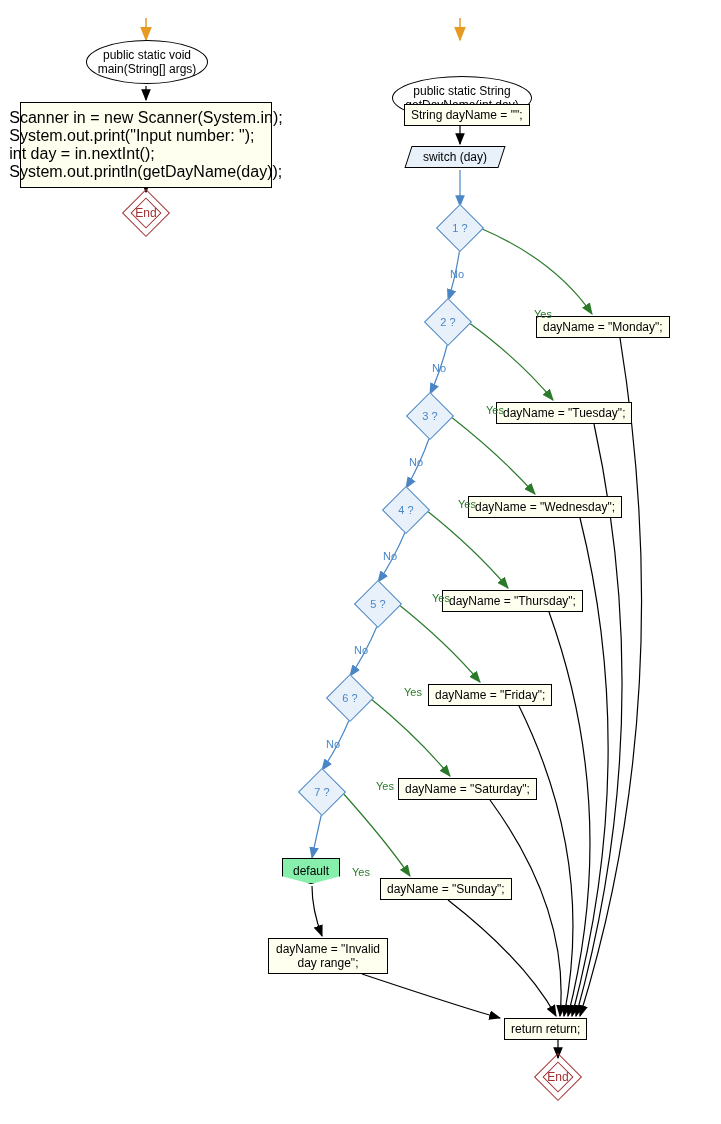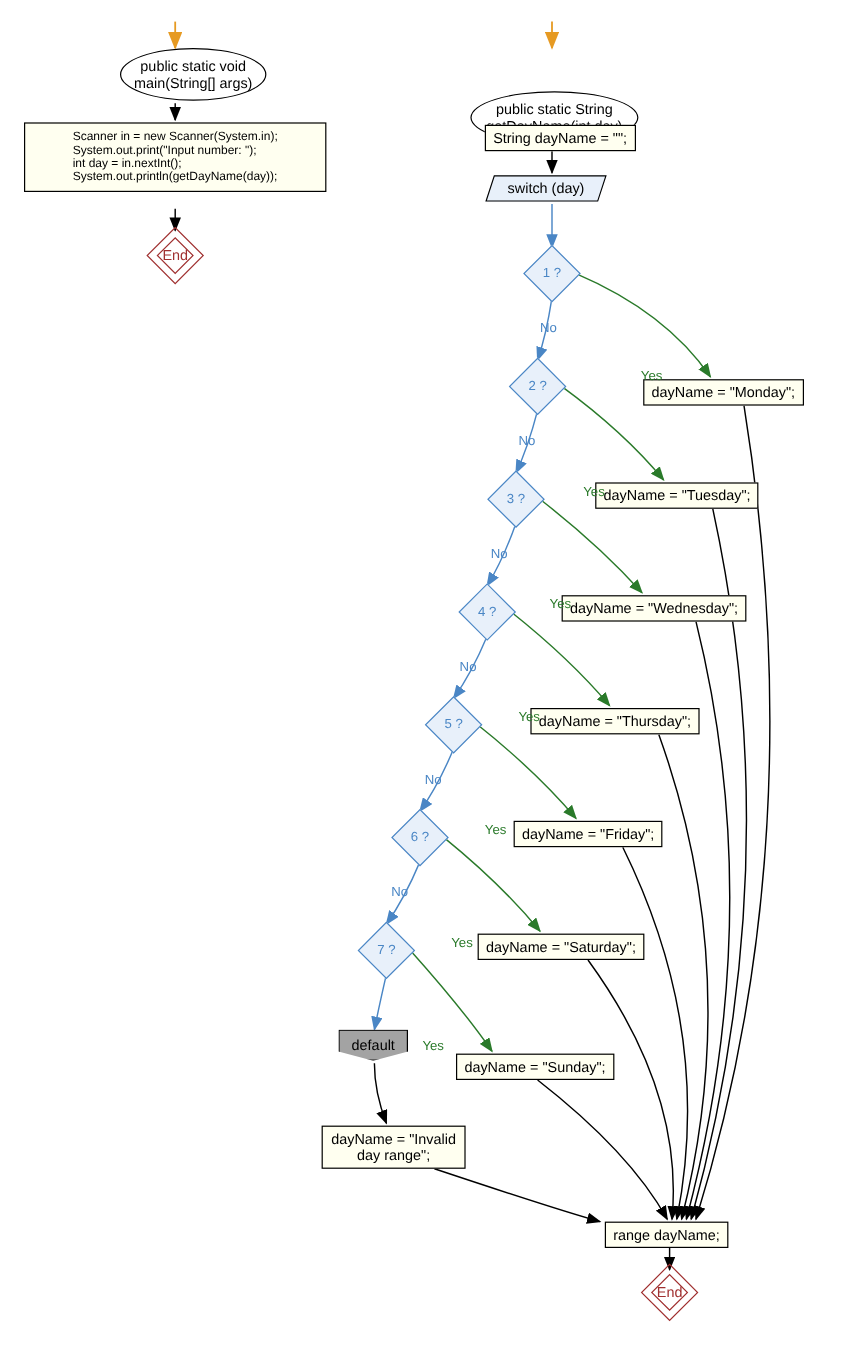--- a/index.html
+++ b/index.html
@@ -31,21 +31,21 @@
     border: 1px solid #000;
     background: #fffff0;
     padding: 3px 6px;
   }
   .rect-code {
     border: 1px solid #000;
     background: #fffff0;
     padding: 6px 8px;
     text-align: left;
     white-space: pre;
-    font-size: 10px;
+    font-size: 16px;
   }
   .parallelogram {
     border: 1px solid #000;
     background: #e8f0fa;
     transform: skewX(-18deg);
     padding: 3px 14px;
   }
   .parallelogram span { transform: skewX(18deg); display: inline-block; }
   .diamond {
     width: 44px;
@@ -65,21 +65,21 @@
     transform: rotate(45deg);
   }
   .diamond .dtext {
     position: relative;
     z-index: 1;
     color: #4a86c5;
     font-size: 11px;
   }
   .pentagon {
     border: 1px solid #000;
-    background: #a3a3a3;
+    background: #86efac;
     padding: 3px 10px;
     clip-path: polygon(0 0, 100% 0, 100% 70%, 50% 100%, 0 70%);
   }
   .end-marker {
     width: 34px;
     height: 34px;
     position: absolute;
   }
   .end-marker .outer {
     width: 34px; height: 34px;
@@ -168,21 +168,21 @@
   <path d="M 580 518 Q 640 760 572 1016" stroke="#000" fill="none" stroke-width="1.2" marker-end="url(#ah-black)"></path>
   <path d="M 549 612 Q 620 810 568 1016" stroke="#000" fill="none" stroke-width="1.2" marker-end="url(#ah-black)"></path>
   <path d="M 519 706 Q 595 860 564 1016" stroke="#000" fill="none" stroke-width="1.2" marker-end="url(#ah-black)"></path>
   <path d="M 490 800 Q 570 910 560 1016" stroke="#000" fill="none" stroke-width="1.2" marker-end="url(#ah-black)"></path>
   <path d="M 448 900 Q 525 960 556 1016" stroke="#000" fill="none" stroke-width="1.2" marker-end="url(#ah-black)"></path>
   <path d="M 362 974 Q 470 1010 500 1018" stroke="#000" fill="none" stroke-width="1.2" marker-end="url(#ah-black)"></path>
 
   <line x1="558" y1="1040" x2="558" y2="1058" stroke="#000" stroke-width="1.2" marker-end="url(#ah-black)"></line>
 </svg>
 
-<div class="node ellipse" style="left:100px; top:40px; width:122px; height:44px;">
+<div class="node ellipse" style="left:86px; top:40px; width:122px; height:44px;">
   <span>public static void
 main(String[] args)</span>
 </div>
 <div class="node rect-code" style="left:20px; top:102px; width:252px;">
   <span>Scanner in = new Scanner(System.in);
 System.out.print("Input number: ");
 int day = in.nextInt();
 System.out.println(getDayName(day));</span>
 </div>
 <div class="end-marker" style="left:129px; top:196px;">
@@ -247,21 +247,21 @@
 </div>
 <div class="node rect" style="left:380px; top:878px;">
   <span>dayName = "Sunday";</span>
 </div>
 <div class="node rect" style="left:268px; top:938px; width:120px;">
   <span>dayName = "Invalid
 day range";</span>
 </div>
 
 <div class="node rect" style="left:504px; top:1018px;">
-  <span>range dayName;</span>
+  <span>return return;</span>
 </div>
 <div class="end-marker" style="left:541px; top:1060px;">
   <div class="outer"></div>
     <div class="inner"></div>
   <div class="etext">End</div>
 </div>
 
 <div class="edge-label lbl-no" style="left:450px; top:268px;">No</div>
 <div class="edge-label lbl-yes" style="left:534px; top:260px;">Yes</div>
 <div class="edge-label lbl-no" style="left:432px; top:362px;">No</div>

